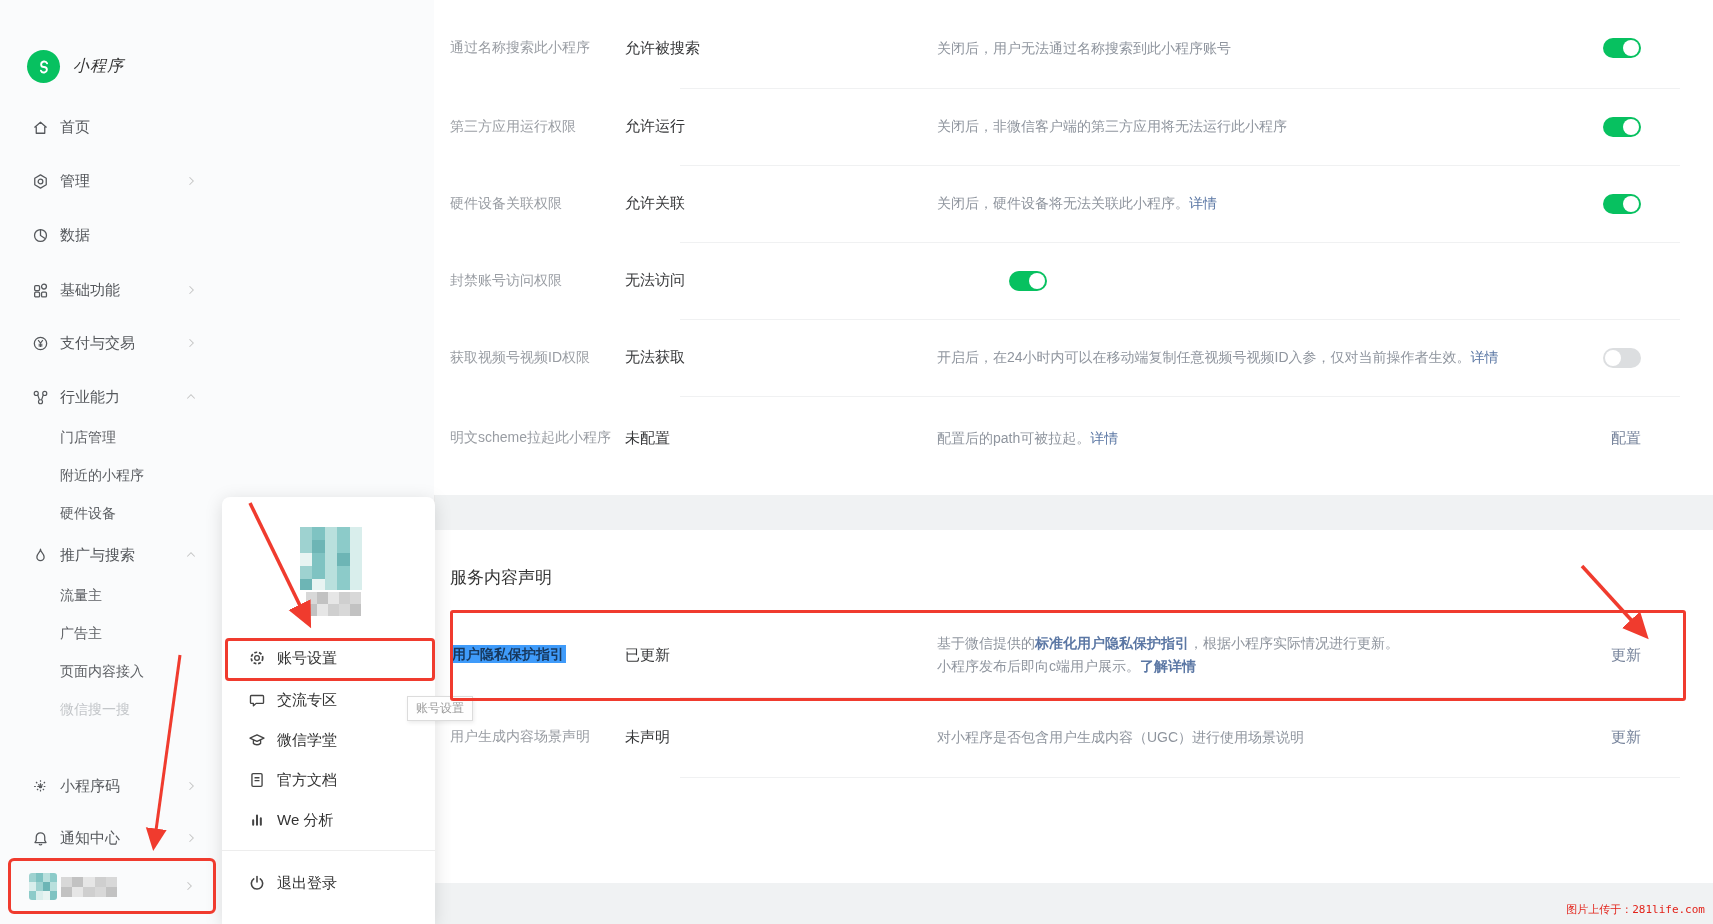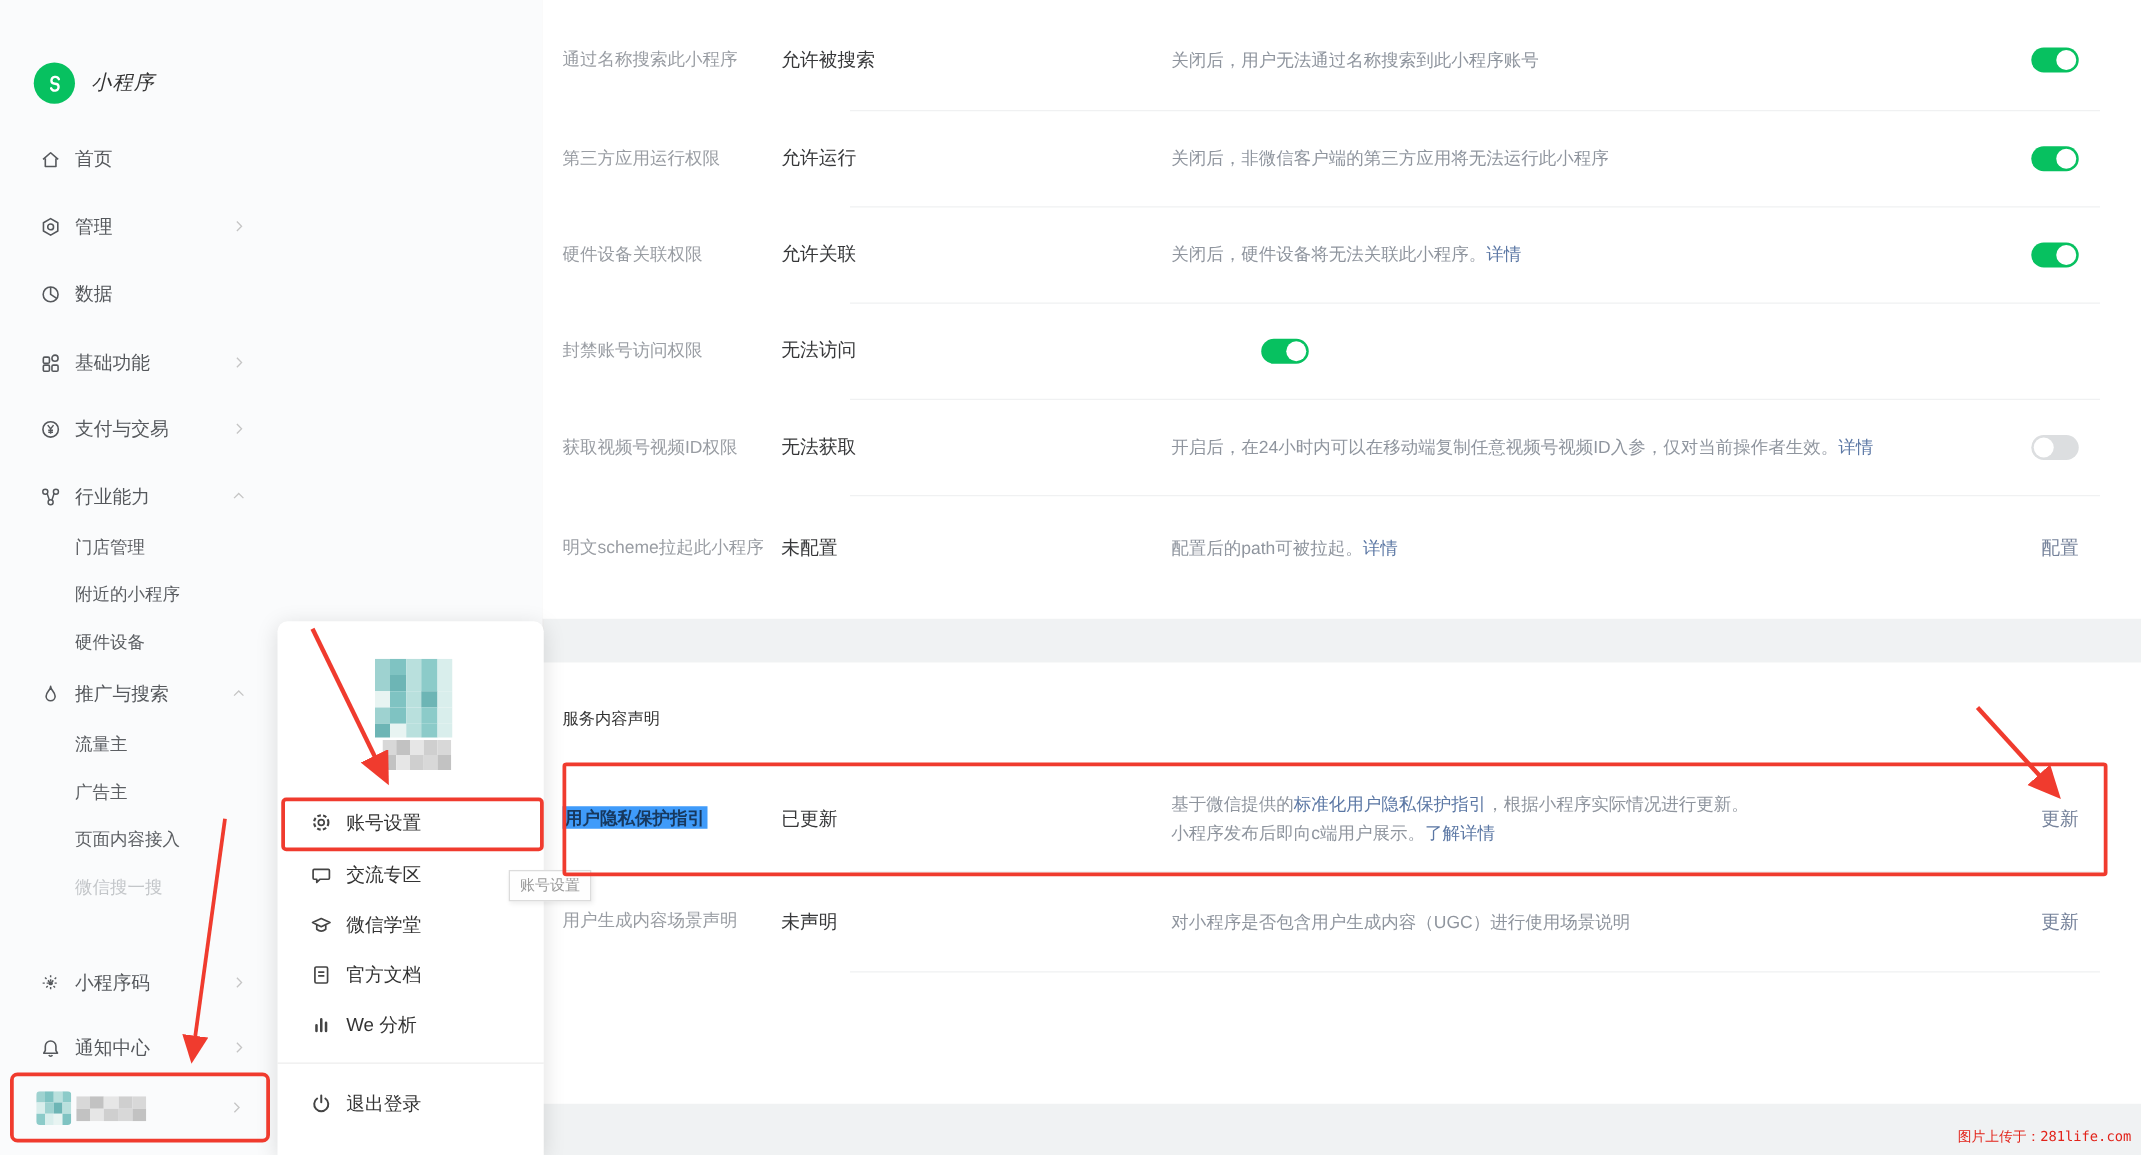--- a/index.html
+++ b/index.html
@@ -26,30 +26,30 @@
   .card{position:relative;background:#fff;}
   .card1{height:495px;padding-top:8px;box-sizing:border-box;}
   .gap{height:35px;}
   .card2{height:353px;}
   .prow{position:relative;display:flex;align-items:center;}
   .r1{height:80px;} .rmid{height:77px;} .r6{height:84px;}
   .hr{position:absolute;top:0;left:246px;right:33px;height:0;border-top:1px solid #f0f1f2;}
   .col-label{width:175px;padding-left:16px;font-size:14px;color:#999da3;flex:none;}
   .col-value{width:312px;font-size:15px;color:#37383a;flex:none;}
   .col-desc{flex:1;font-size:14px;color:#8f959e;line-height:23px;padding-right:20px;}
-  .col-ctl{width:110px;flex:none;text-align:right;padding-right:50px;}
+  .col-ctl{width:110px;flex:none;text-align:right;padding-right:72px;}
   .bluelink{color:#5b77a4;cursor:pointer;}
-  .bluelink.bold{font-weight:normal;}
+  .bluelink.bold{font-weight:bold;}
   .action{font-size:15px;color:#76839b;text-decoration:none;cursor:pointer;}
   .toggle{display:inline-block;width:38px;height:20px;border-radius:10px;position:relative;cursor:pointer;vertical-align:middle;}
   .toggle.on{background:#07c160;}
   .toggle.off{background:#dcdee0;}
   .toggle .knob{position:absolute;top:2px;width:16px;height:16px;border-radius:50%;background:#fff;}
   .toggle.on .knob{right:2px;} .toggle.off .knob{left:2px;}
-  .sec-title{position:absolute;left:16px;top:36px;font-size:13px;color:#333;}
+  .sec-title{position:absolute;left:16px;top:36px;font-size:17px;color:#333;}
   .svc-rows{position:absolute;left:0;top:83px;right:0;}
   .svc{display:flex;align-items:center;position:relative;}
   .svc1{height:84px;} .svc2{height:80px;} .svc3{height:76px;}
   .selected-text{background:#3f9bfa;color:#17385e;font-weight:bold;padding:1px 2px;}
 
   
   .popup{position:absolute;left:222px;top:497px;width:213px;height:427px;background:#fff;border-radius:8px 8px 0 0;box-shadow:0 3px 18px rgba(0,0,0,.13);}
   .popup-avatar{position:absolute;left:78px;top:30px;width:62px;height:63px;display:grid;grid-template-columns:repeat(5,1fr);overflow:hidden;}
   .popup-name{position:absolute;left:84px;top:95px;width:55px;height:24px;display:grid;grid-template-columns:repeat(5,1fr);overflow:hidden;}
   .pm-item{position:absolute;left:0;width:213px;height:40px;display:flex;align-items:center;cursor:pointer;}

